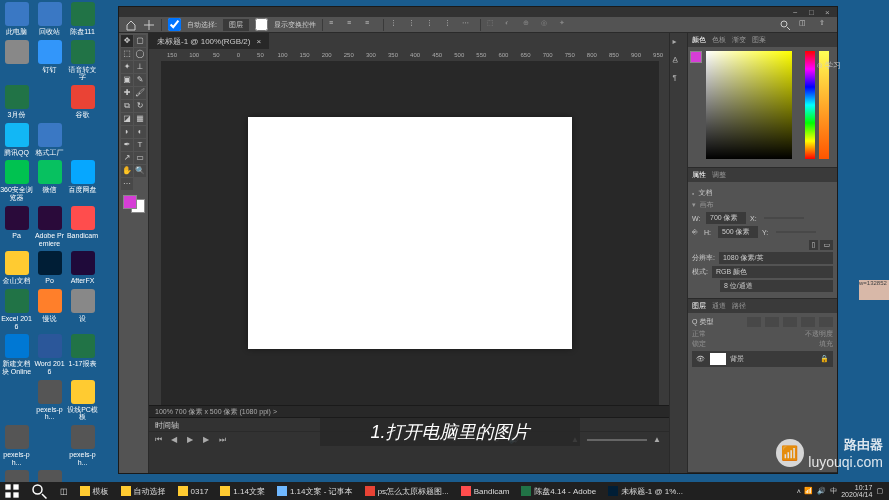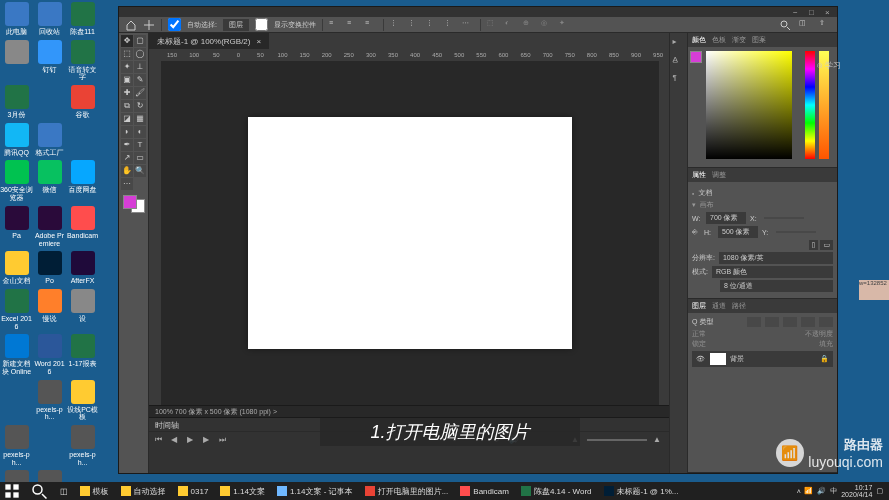--- a/index.html
+++ b/index.html
@@ -386,29 +386,29 @@
       <div class="tb-item">
         <span class="ti" style="background:#ffcb31"></span>
         <span>1.14文案</span>
       </div>
       <div class="tb-item">
         <span class="ti" style="background:#6fb8ff"></span>
         <span>1.14文案 - 记事本</span>
       </div>
       <div class="tb-item">
         <span class="ti" style="background:#ea4335"></span>
-        <span>打开电脑里的图片...</span>
+        <span>ps怎么太原标题图...</span>
       </div>
       <div class="tb-item">
         <span class="ti" style="background:#ff4d4d"></span>
         <span>Bandicam</span>
       </div>
       <div class="tb-item">
         <span class="ti" style="background:#217346"></span>
-        <span>陈盘4.14 - Word</span>
+        <span>陈盘4.14 - Adobe</span>
       </div>
       <div class="tb-item">
         <span class="ti" style="background:#001e36"></span>
         <span>未标题-1 @ 1%...</span>
       </div>
     </div>
   <div class="tray">
     <span>˄</span>
     <span>📶</span>
     <span>🔊</span>

